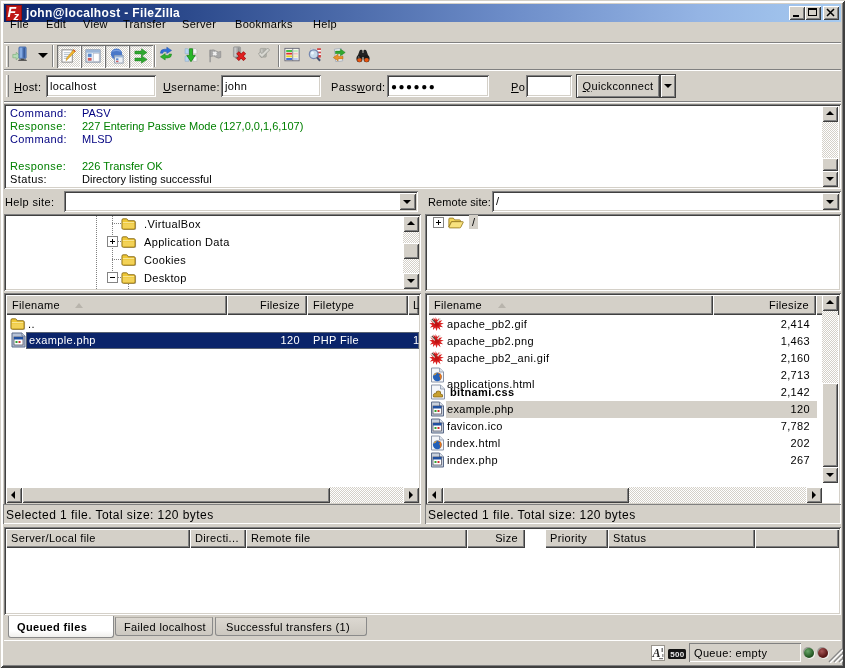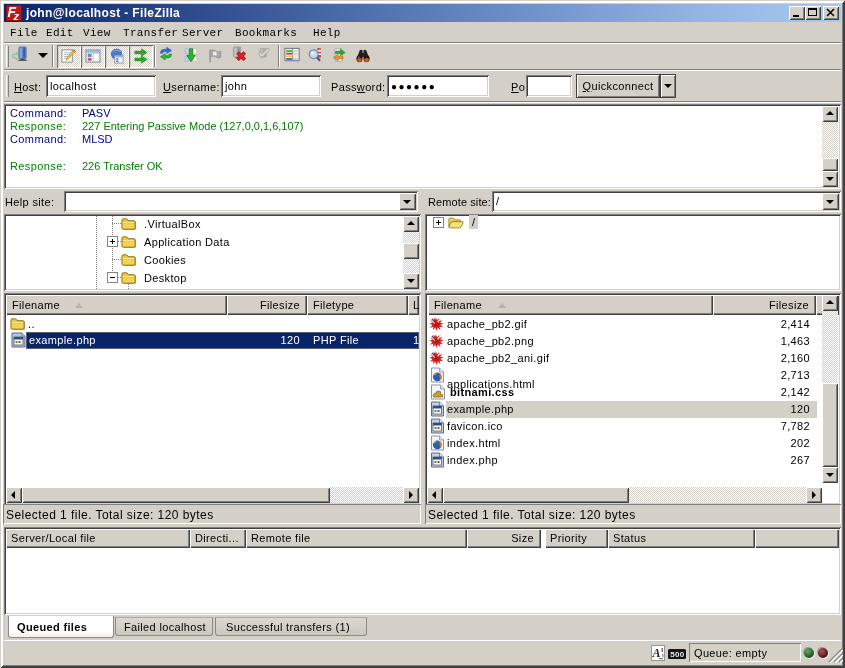--- a/index.html
+++ b/index.html
@@ -5,21 +5,21 @@
 * { margin:0; padding:0; box-sizing:border-box; }
 html,body { width:845px; height:668px; overflow:hidden; }
 body { font-family:"Liberation Sans", sans-serif; font-size:11px; letter-spacing:0.35px; background:#d4d0c8; position:relative; color:#000; }
 .abs { position:absolute; }
 #win { position:absolute; left:0; top:0; width:845px; height:668px; background:#d4d0c8;
   box-shadow: inset 1px 1px 0 #d4d0c8, inset -1px -1px 0 #404040, inset 2px 2px 0 #ffffff, inset -2px -2px 0 #404040, inset 3px 3px 0 #ffffff, inset -3px -3px 0 #808080; }
 #title { left:4px; top:4px; width:837px; height:18px; background:linear-gradient(to right,#0a246a 0%,#2e4c8e 23%,#6c8cc8 60%,#94b4e4 83%,#a6caf0 100%); display:flex; align-items:center; }
 #title .txt { color:#fff; font-weight:bold; font-size:12px; margin-left:4px; }
 .capbtn { position:absolute; top:6px; width:16px; height:14px; background:#d4d0c8;
   box-shadow: inset 1px 1px 0 #ffffff, inset -1px -1px 0 #404040, inset 2px 2px 0 #d4d0c8, inset -2px -2px 0 #808080; }
-#menubar span { position:absolute; top:27px; letter-spacing:0.3px;font-family:Liberation Mono, monospace; }
+#menubar span { position:absolute; top:18px; letter-spacing:0.3px; }
 .sepline { position:absolute; left:4px; width:837px; height:2px; box-shadow: inset 0 1px 0 #808080, inset 0 -1px 0 #ffffff; }
 .tsep { position:absolute; width:2px; height:22px; box-shadow: inset 1px 0 0 #808080, inset -1px 0 0 #ffffff; }
 .tgrip { position:absolute; width:3px; box-shadow: inset 1px 0 0 #ffffff, inset -1px 0 0 #808080; }
 .tbtn { position:absolute; top:45px; width:24px; height:23px; }
 .tbtn.pressed { box-shadow: inset 1px 1px 0 #6f6f6f, inset -1px -1px 0 #ffffff, inset 2px 2px 0 rgba(160,160,160,0.35); background-image: conic-gradient(#ffffff 25%, #d4d0c8 0 50%, #ffffff 0 75%, #d4d0c8 0); background-size:2px 2px; }
 .ticon { position:absolute; width:16px; height:16px; }
 u { text-decoration:underline; }
 .field { position:absolute; top:75px; height:22px; background:#fff; box-shadow: inset 1px 1px 0 #808080, inset -1px -1px 0 #ffffff, inset 2px 2px 0 #404040, inset -2px -2px 0 #d4d0c8; padding:5px 4px 0 4px; }
 .qlabel { position:absolute; top:81px; }
 #log { left:4px; top:104px; width:837px; height:85px; background:#fff; box-shadow: inset 1px 1px 0 #808080, inset -1px -1px 0 #ffffff, inset 2px 2px 0 #404040, inset -2px -2px 0 #d4d0c8; }
@@ -224,20 +224,21 @@
 <div class="abs" style="left:660px; top:74px; width:16px; height:24px; background:#d4d0c8; box-shadow: inset 0 0 0 1px #404040, inset 2px 2px 0 #ffffff, inset -2px -2px 0 #808080;">
     <div class="arr dn" style="left:4px; top:10px;"></div>
   </div>
 <div class="sepline" style="top:101px;"></div>
 
 <div class="abs" id="log">
   <div class="line c-cmd" style="top:3px;"><span class="lab">Command:</span>PASV</div>
   <div class="line c-resp" style="top:16px;"><span class="lab">Response:</span>227 Entering Passive Mode (127,0,0,1,6,107)</div>
   <div class="line c-cmd" style="top:29px;"><span class="lab">Command:</span>MLSD</div>
   <div class="line c-resp" style="top:56px;"><span class="lab">Response:</span>226 Transfer OK</div>
+  <div class="line" style="top:69px;"><span class="lab">Status:</span>Directory listing successful</div>
   <div class="sb-btn" style="right:3px; top:2px;">
       <div class="arr up"></div>
     </div>
   <div class="abs track" style="right:3px; top:18px; width:16px; height:49px;"></div>
   <div class="sb-thumb" style="right:3px; top:54px; width:16px; height:13px;"></div>
   <div class="sb-btn" style="right:3px; top:67px;">
       <div class="arr dn"></div>
     </div>
 </div>
 
@@ -458,21 +459,21 @@
   </div>
 
 <div class="statusstrip" style="left:3px; top:504px; width:418px;">Selected 1 file. Total size: 120 bytes</div>
 <div class="statusstrip" style="left:425px; top:504px; width:416px;">Selected 1 file. Total size: 120 bytes</div>
 
 <div class="panel" style="left:4px; top:527px; width:837px; height:88px;"></div>
 <div class="abs" style="left:4px; top:529px; width:835px; height:19px;">
   <div class="qhcell" style="left:2px; width:184px;">Server/Local file</div>
   <div class="qhcell" style="left:186px; width:56px;">Directi...</div>
   <div class="qhcell" style="left:242px; width:221px;">Remote file</div>
-  <div class="qhcell r" style="left:463px; width:74px;">Size</div>
+  <div class="qhcell r" style="left:463px; width:58px;">Size</div>
   <div class="qhcell" style="left:541px; width:63px;">Priority</div>
   <div class="qhcell" style="left:604px; width:147px;">Status</div>
   <div class="qhcell" style="left:751px; width:84px;"></div>
 </div>
 
 <div class="tab active" style="left:8px; width:106px;">Queued files</div>
 <div class="tab" style="left:115px; width:98px;">Failed localhost</div>
 <div class="tab" style="left:215px; width:152px; padding-left:10px;">Successful transfers (1)</div>
 
 <div class="abs" style="left:4px; top:640px; width:837px; height:1px; background:#fff;"></div>

